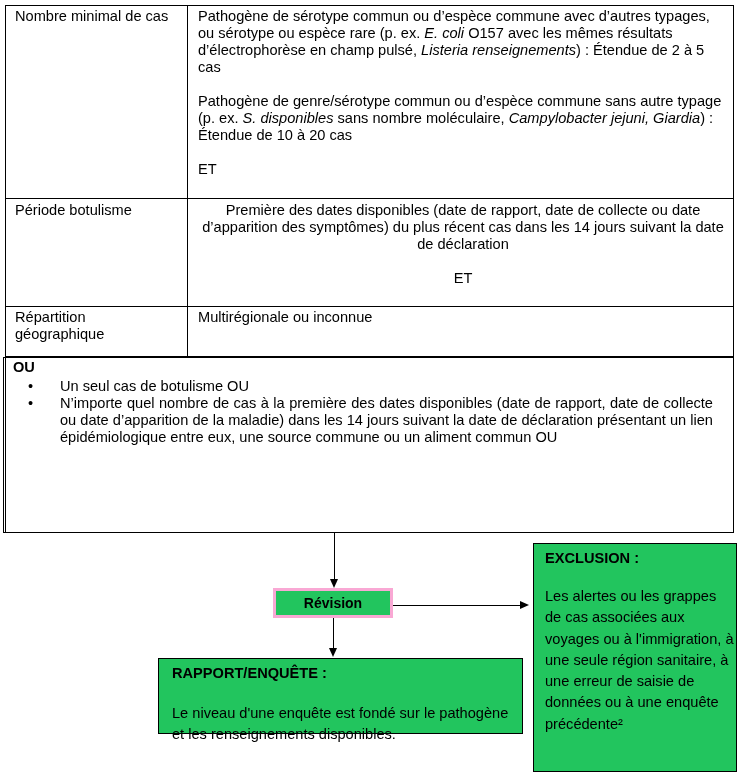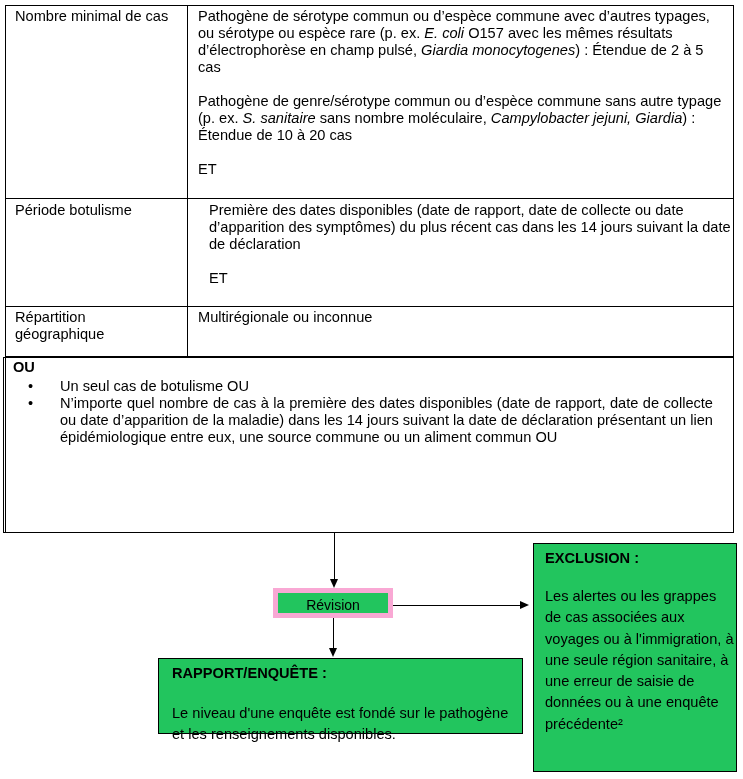--- a/index.html
+++ b/index.html
@@ -22,44 +22,44 @@
     .ou-title { position: absolute; left: 13px; top: 359px; font-weight: bold; }
     .oulist { position: absolute; left: 28px; top: 378px; width: 685px; margin: 0; padding: 0; list-style: none; }
     .oulist li { position: relative; padding-left: 32px; text-align: justify; }
     .oulist li::before { content: "\2022"; position: absolute; left: 0; top: 0; }
     
     .vline { position: absolute; width: 1px; background: #000; }
     .hl { position: absolute; height: 1px; background: #000; }
     .arrow-down { position: absolute; width: 0; height: 0; border-left: 4px solid transparent; border-right: 4px solid transparent; border-top: 9px solid #000; }
     .arrow-right { position: absolute; width: 0; height: 0; border-top: 4px solid transparent; border-bottom: 4px solid transparent; border-left: 9px solid #000; }
     .box { position: absolute; border: 1px solid #000; box-sizing: border-box; background: #22c55e; }
-    .revision { left: 273px; top: 588px; width: 120px; height: 30px; border: 5px solid #f9a8d4; font-weight: normal; text-align: center; line-height: 24px; font-size: 14px; }
+    .revision { left: 273px; top: 588px; width: 120px; height: 30px; border: 3px solid #f9a8d4; font-weight: bold; text-align: center; line-height: 24px; font-size: 14px; }
     .rapport { left: 158px; top: 658px; width: 365px; height: 76px; }
     .exclusion { left: 533px; top: 543px; width: 204px; height: 229px; }
     .box-title { position: absolute; font-weight: bold; }
     .box-body { position: absolute; }
   </style>
 </head>
 <body>
 
 <div class="tbl"></div>
 <div class="vdiv" style="top:5px;height:352px;"></div>
 <div class="hline" style="left:5px;top:198px;width:729px;"></div>
 <div class="hline" style="left:5px;top:306px;width:729px;"></div>
 <div class="hline" style="left:3px;top:357px;width:731px;"></div>
 
 <div class="cell" style="left:15px;top:8px;width:160px;">Nombre minimal de cas</div>
 <div class="cell" id="row0" style="left:198px;top:8px;width:530px;">
-    <p><span>Pathogène de sérotype commun ou d’espèce commune avec d’autres typages, ou sérotype ou espèce rare (p. ex. </span><i>E. coli</i><span> O157 avec les mêmes résultats d’électrophorèse en champ pulsé, </span><i>Giardia monocytogenes</i><span>) : Étendue de 2 à 5 cas</span></p>
-    <p><span>Pathogène de genre/sérotype commun ou d’espèce commune sans autre typage (p. ex. </span><i>S. sanitaire</i><span> sans nombre moléculaire, </span><i>Campylobacter jejuni, Giardia</i><span>) : Étendue de 10 à 20 cas</span></p>
+    <p><span>Pathogène de sérotype commun ou d’espèce commune avec d’autres typages, ou sérotype ou espèce rare (p. ex. </span><i>E. coli</i><span> O157 avec les mêmes résultats d’électrophorèse en champ pulsé, </span><i>Listeria renseignements</i><span>) : Étendue de 2 à 5 cas</span></p>
+    <p><span>Pathogène de genre/sérotype commun ou d’espèce commune sans autre typage (p. ex. </span><i>S. disponibles</i><span> sans nombre moléculaire, </span><i>Campylobacter jejuni, Giardia</i><span>) : Étendue de 10 à 20 cas</span></p>
     <p><span>ET</span></p>
   </div>
 
 <div class="cell" style="left:15px;top:202px;width:160px;">Période botulisme</div>
-<div class="cell" id="row1" style="left:209px;top:202px;width:530px;">
+<div class="cell" id="row1" style="left:198px;top:202px;width:530px;text-align:center;">
     <p><span>Première des dates disponibles (date de rapport, date de collecte ou date d’apparition des symptômes) du plus récent cas dans les 14 jours suivant la date de déclaration</span></p>
     <p><span>ET</span></p>
   </div>
 
 <div class="cell" style="left:15px;top:309px;width:160px;">Répartition géographique</div>
 <div class="cell" id="row2" style="left:198px;top:309px;width:530px;">
     <p><span>Multirégionale ou inconnue</span></p>
   </div>
 
 <div class="oubox"></div>

